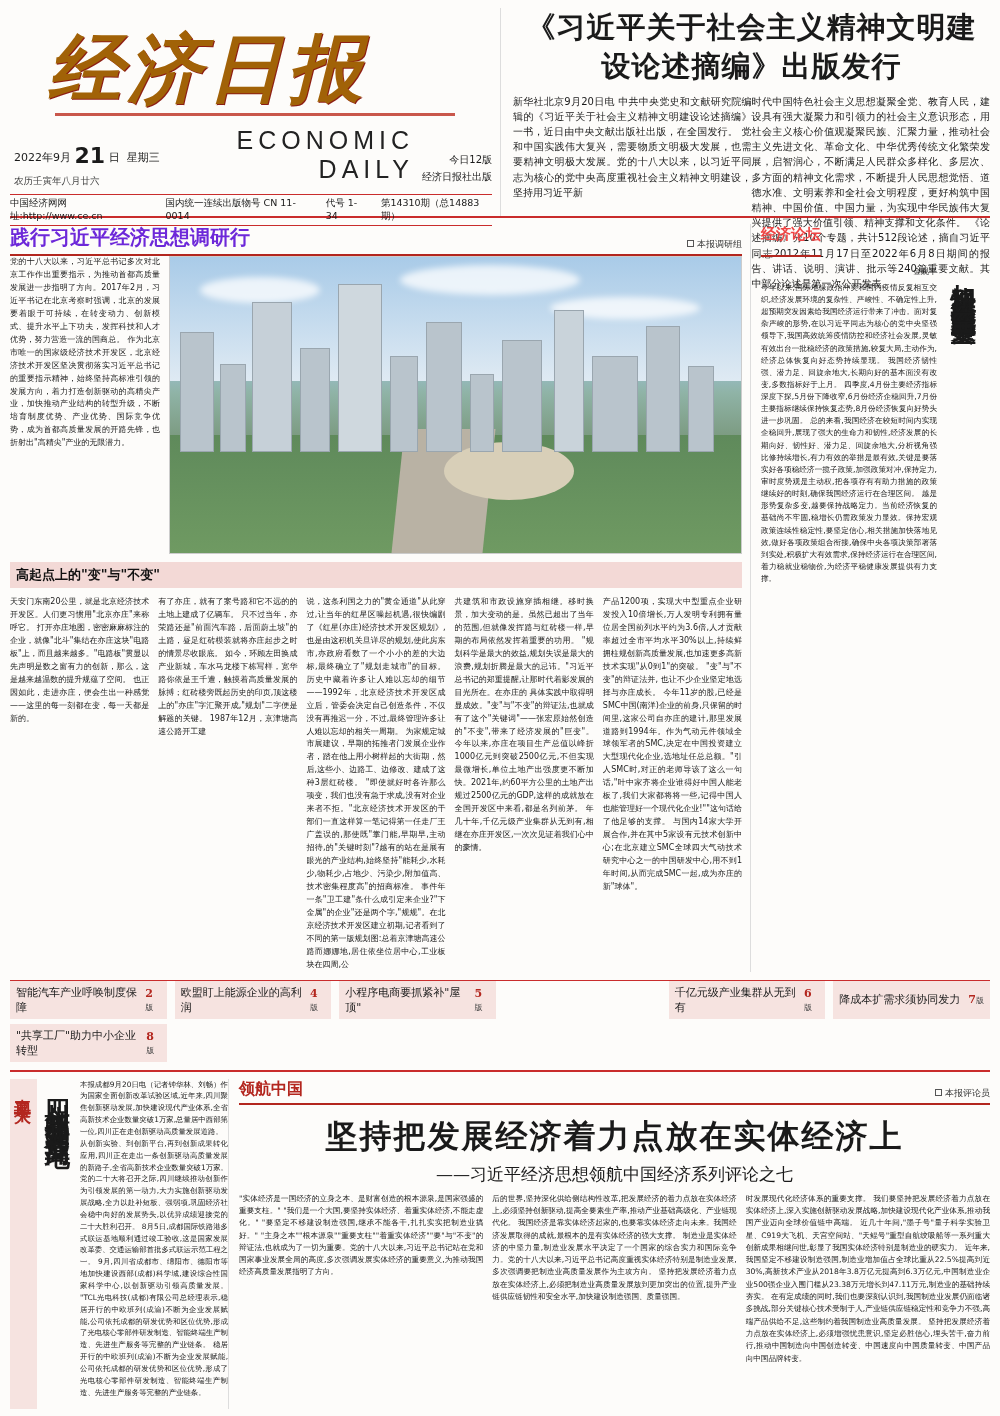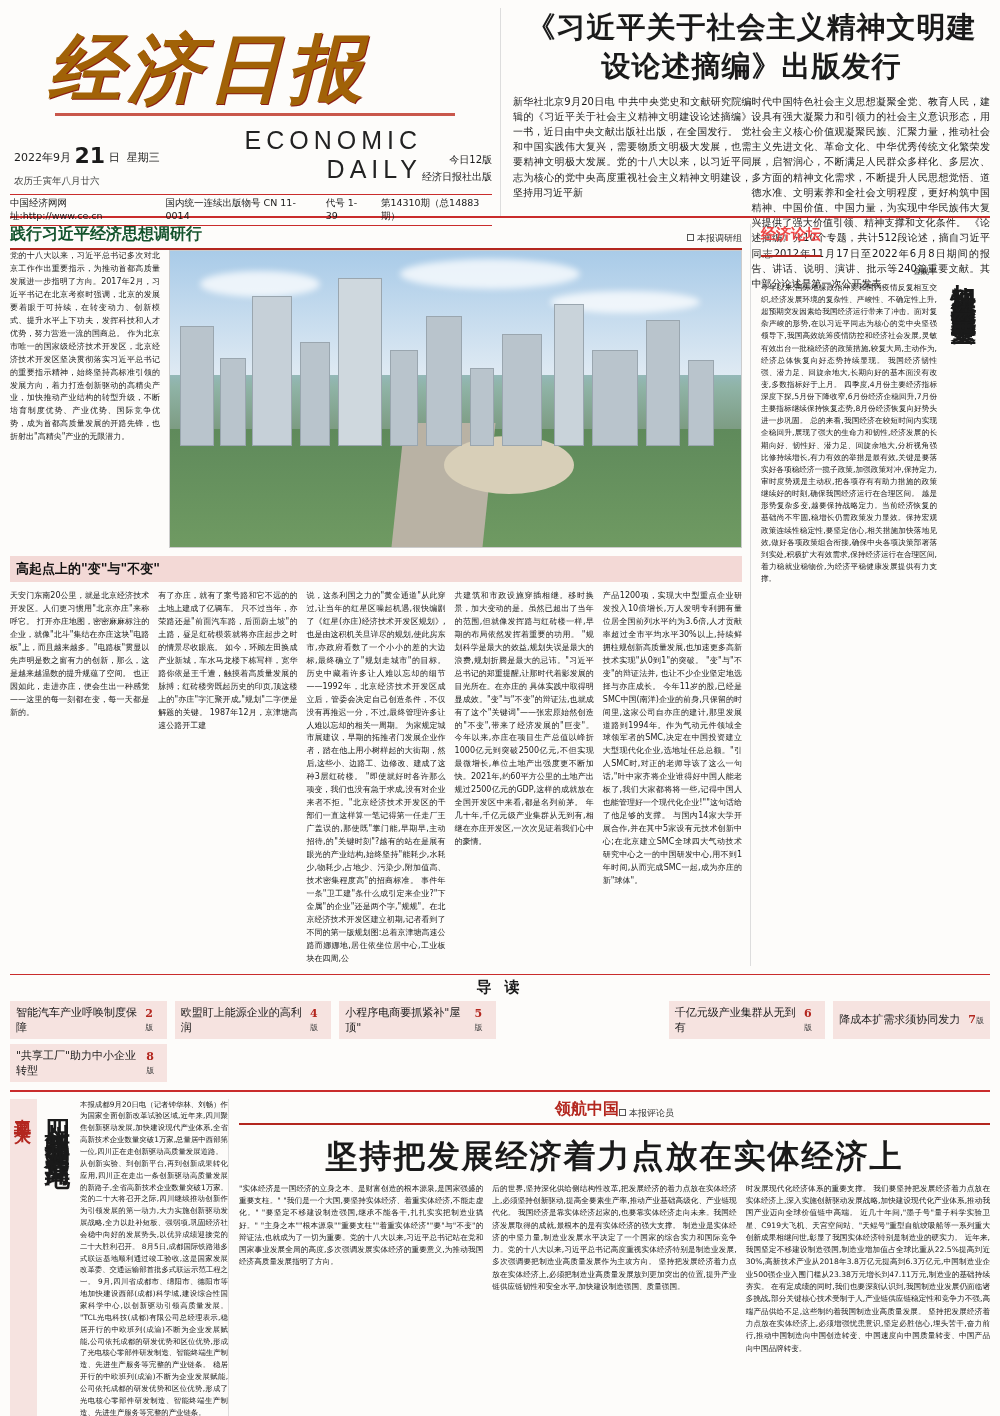--- a/index.html
+++ b/index.html
@@ -20,21 +20,21 @@
   .logo-wrap { margin-top:12px; height:100px; position:relative; }
   .logo-cn {
     font-family:"DejaVu Serif","Liberation Serif",serif;
     font-size:74px; font-weight:bold; color:#a16207;
     letter-spacing:6px; line-height:96px;
     text-align:left; padding-left:38px;
     font-style:italic;
     text-shadow:1px 1px 0 #8d1d14;
   }
   .logo-underline { position:absolute; left:45px; bottom:4px; width:400px; height:3px; background:#c0392b; opacity:.85; }
-  .mh-meta { display:flex; align-items:flex-end; margin-top:6px; padding-left:4px; }
+  .mh-meta { display:flex; align-items:flex-end; margin-top:6px; padding-left:4px;gap:8px; }
   .mh-date { font-size:11px; line-height:1.5; }
   .mh-date .big { font-size:22px; font-weight:bold; vertical-align:-2px; }
   .mh-date .lunar { font-size:9.5px; color:#444; display:block; margin-top:2px;}
   .mh-en {
     flex:1; text-align:right;
     font-family:Liberation Sans, sans-serif;
     font-size:25px; letter-spacing:5px; color:#222; padding-bottom:4px;
   }
   .mh-right-meta { text-align:right; font-size:10px; line-height:1.7; padding-bottom:3px; }
   .mh-rule { border-top:1px solid #c92c2c; border-bottom:1px solid #c92c2c; padding:2px 0; margin-top:6px; }
@@ -49,21 +49,21 @@
   .mh-cols { display:flex; gap:0; margin-top:8px; font-size:10px; line-height:1.52; text-align:justify; }
   .mh-cols > div { flex:1; }
   .chk { display:inline-block; width:7px;height:7px;border:1px solid #555; margin-right:3px; vertical-align:0px;}
 
   
   .band2 { display:flex; margin-top:6px; }
   .b2-main { width:740px; padding-right:8px; }
   .b2-side { width:230px; padding-left:10px; border-left:1px solid #ddd; }
 
   .kicker {
-    color:#14532d; font-weight:bold; font-size:16px;
+    color:#6d28d9; font-weight:bold; font-size:20px;
     font-family:"DejaVu Serif","Liberation Serif",serif;
     border-bottom:2px solid #b3261e; display:block; padding-bottom:3px;
   }
   .kicker-row { display:flex; justify-content:space-between; align-items:flex-end; border-bottom:2px solid #b3261e; padding-bottom:3px;}
   .kicker-row .kicker { border:none; padding:0; }
   .kicker-note { font-size:9px; color:#333; }
 
   .headline-main {
     font-family:"DejaVu Serif","Liberation Serif",serif;
     font-size:60px; font-weight:bold; text-align:center;
@@ -129,21 +129,21 @@
     letter-spacing:2px; background:#f6e3e0; padding:6px 2px; height:330px;
   }
   .bt-vert-black {
     writing-mode:vertical-rl; text-orientation:upright;
     font-weight:bold; font-size:25px;
     font-family:"DejaVu Serif","Liberation Serif",serif;
     letter-spacing:4px; height:330px; margin-left:4px;
   }
   .bt-left-text { flex:1; font-size:7.4px; line-height:1.6; text-align:justify; padding-left:6px; }
   .bt-right { flex:1; padding-left:10px; border-left:1px solid #ddd; }
-  .lead-kicker-row { display:flex; justify-content:center; align-items:flex-end; border-bottom:2px solid #b3261e; padding-bottom:3px;}
+  .lead-kicker-row { display:flex; justify-content:space-between; align-items:flex-end; border-bottom:2px solid #b3261e; padding-bottom:3px;}
   .lead-kicker { color:#b3261e; font-weight:bold; font-size:16px; font-family:"DejaVu Serif","Liberation Serif",serif;}
   .bt-headline { font-family:"DejaVu Serif","Liberation Serif",serif; font-weight:bold; font-size:32px; text-align:center; margin:10px 0 4px; letter-spacing:2px;}
   .bt-subhead { font-family:"DejaVu Serif","Liberation Serif",serif; font-size:17px; text-align:center; margin-bottom:7px;}
   .bt-cols { display:flex; gap:9px; font-size:7.6px; line-height:1.62; text-align:justify;}
   .bt-cols > div { flex:1; }
 </style>
 </head>
 <body>
 
 <div class="page">
@@ -165,21 +165,21 @@
         <div class="mh-en">ECONOMIC DAILY</div>
         <div class="mh-right-meta">
           <div>今日12版</div>
           <div>经济日报社出版</div>
         </div>
       </div>
       <div class="mh-rule">
         <div class="mh-rule-inner">
           <span>中国经济网网址:http://www.ce.cn</span>
           <span>国内统一连续出版物号 CN 11-0014</span>
-          <span>代号 1-39</span>
+          <span>代号 1-34</span>
           <span>第14310期（总14883期）</span>
         </div>
       </div>
     </div>
 
     <div class="mh-right">
       <div class="mh-head-title">《习近平关于社会主义精神文明建设论述摘编》出版发行</div>
       <div class="mh-cols">
         <div>新华社北京9月20日电 中共中央党史和文献研究院编辑的《习近平关于社会主义精神文明建设论述摘编》一书，近日由中央文献出版社出版，在全国发行。
 党和中国实践伟大复兴，需要物质文明极大发展，也需要精神文明极大发展。党的十八大以来，以习近平同志为核心的党中央高度重视社会主义精神文明建设，坚持用习近平新</div>
@@ -266,21 +266,20 @@
 四季度,4月份主要经济指标深度下探,5月份下降收窄,6月份经济企稳回升,7月份主要指标继续保持恢复态势,8月份经济恢复向好势头进一步巩固。
 总的来看,我国经济在较短时间内实现企稳回升,展现了强大的生命力和韧性,经济发展的长期向好、韧性好、潜力足、回旋余地大,分析视角强比修持续增长,有力有效的举措是最有效,关键是要落实好各项稳经济一揽子政策,加强政策对冲,保持定力,审时度势观是主动权,把各项存有有助力措施的政策继续好的时刻,确保我国经济运行在合理区间。
 越是形势复杂多变,越要保持战略定力。当前经济恢复的基础尚不牢固,稳增长仍需政策发力显效。保持宏观政策连续性稳定性,要坚定信心,相关措施加快落地见效,做好各项政策组合衔接,确保中央各项决策部署落到实处,积极扩大有效需求,保持经济运行在合理区间,着力稳就业稳物价,为经济平稳健康发展提供有力支撑。</div>
         </div>
         <div class="vert-headline">加快释放政策措施效能至关重要</div>
       </div>
     </div>
   </div>
 
   <div class="daodu">
-    <div class="daodu-title">导 读</div>
     <div class="daodu-grid">
       <div class="dd-item">
         <span>智能汽车产业呼唤制度保障</span>
         <span class="pg"><span>2</span><small>版</small></span>
       </div>
       <div class="dd-item">
         <span>欧盟盯上能源企业的高利润</span>
         <span class="pg"><span>4</span><small>版</small></span>
       </div>
       <div class="dd-item">
@@ -321,20 +320,21 @@
     </div>
 
     <div class="bt-right">
       <div class="lead-kicker-row">
         <span class="lead-kicker">领航中国</span>
         <span class="kicker-note">
           <span class="chk"></span><span>本报评论员</span>
         </span>
       </div>
       <div class="bt-headline">坚持把发展经济着力点放在实体经济上</div>
+      <div class="bt-subhead">——习近平经济思想领航中国经济系列评论之七</div>
       <div class="bt-cols">
         <div>"实体经济是一国经济的立身之本、是财富创造的根本源泉,是国家强盛的重要支柱。"
 "我们是一个大国,要坚持实体经济、着重实体经济,不能走虚化。"
 "要坚定不移建设制造强国,继承不能各干,扎扎实实把制造业搞好。"
 "主身之本""根本源泉""重要支柱""着重实体经济""要"与"不变"的辩证法,也就成为了一切为重要。党的十八大以来,习近平总书记站在党和国家事业发展全局的高度,多次强调发展实体经济的重要意义,为推动我国经济高质量发展指明了方向。</div>
         <div>后的世界,坚持深化供给侧结构性改革,把发展经济的着力点放在实体经济上,必须坚持创新驱动,提高全要素生产率,推动产业基础高级化、产业链现代化。
 我国经济是靠实体经济起家的,也要靠实体经济走向未来。我国经济发展取得的成就,最根本的是有实体经济的强大支撑。
 制造业是实体经济的中坚力量,制造业发展水平决定了一个国家的综合实力和国际竞争力。党的十八大以来,习近平总书记高度重视实体经济特别是制造业发展,多次强调要把制造业高质量发展作为主攻方向。
 坚持把发展经济着力点放在实体经济上,必须把制造业高质量发展放到更加突出的位置,提升产业链供应链韧性和安全水平,加快建设制造强国、质量强国。</div>
         <div>

